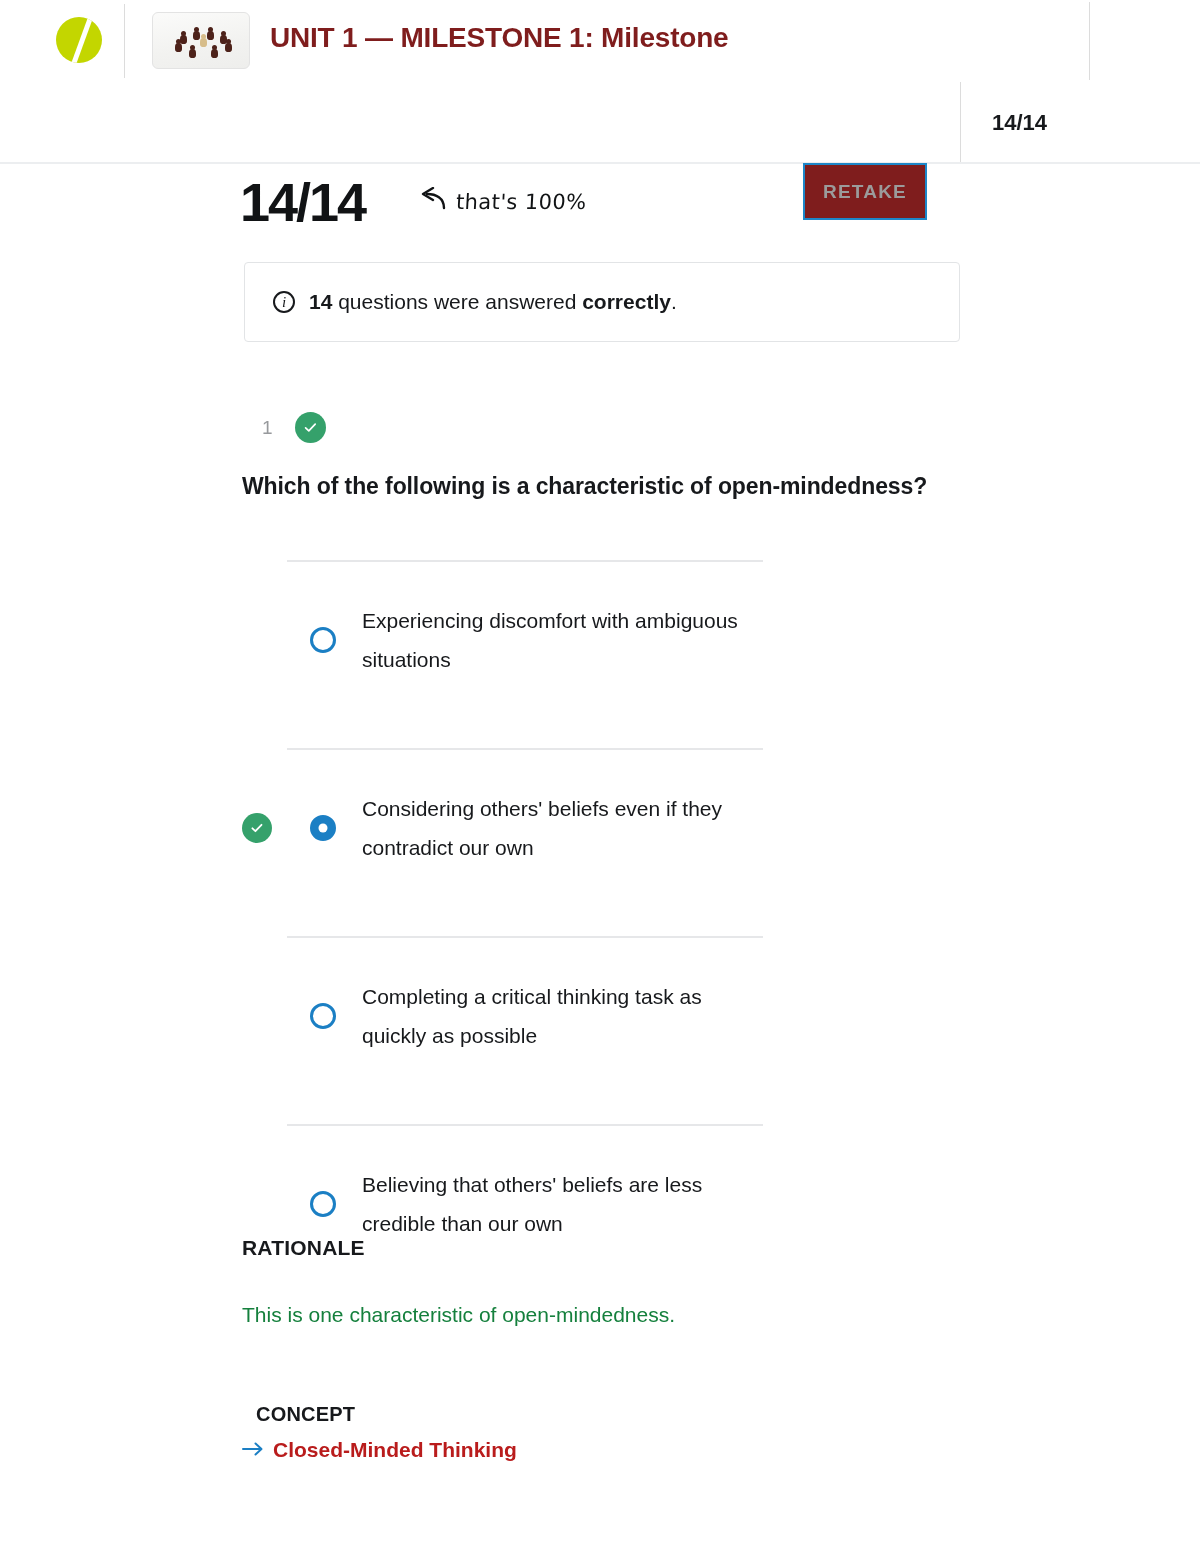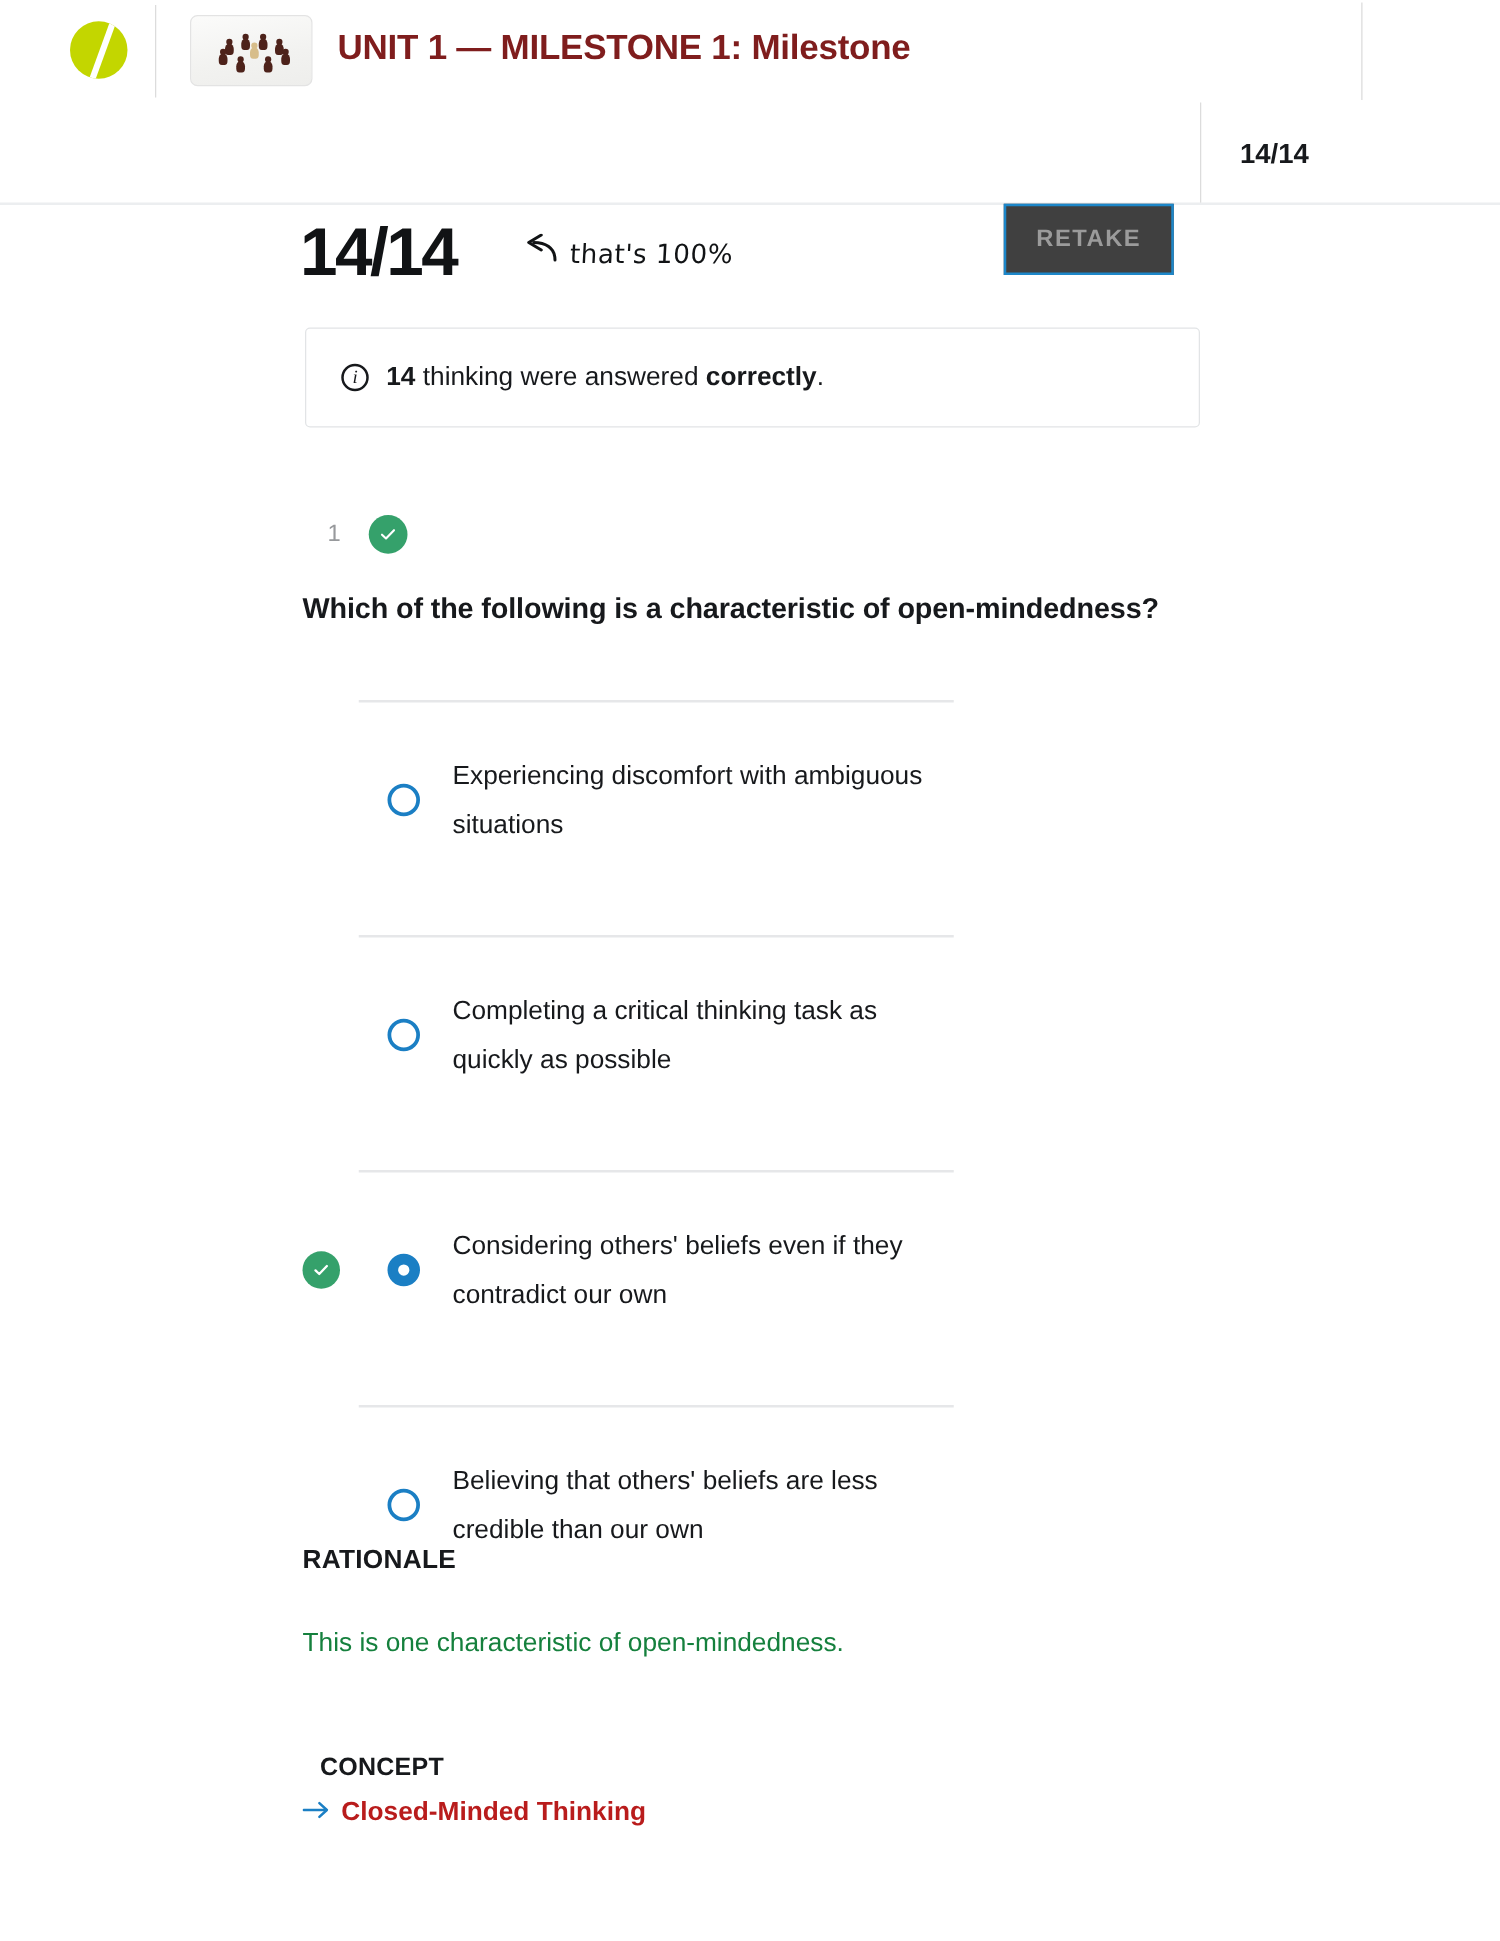--- a/index.html
+++ b/index.html
@@ -139,23 +139,23 @@
   .hand-text {
     font-family: "DejaVu Sans", sans-serif;
     font-size: 21px;
     color: #111315;
     letter-spacing: 0.4px;
     transform: skewX(-3deg);
   }
   .retake-btn {
     position: absolute;
     left: 803px; top: 0px;
-    width: 136px; height: 57px;
+    width: 124px; height: 57px;
     border: 2px solid #1d87c9;
-    background: #404040;
+    background: #7f1d1d;
     color: #9b9b9b;
     font-size: 19px;
     font-weight: bold;
     letter-spacing: 1.2px;
     font-family: "Liberation Sans", sans-serif;
     cursor: pointer;
     display: flex;
     align-items: center;
     justify-content: center;
   }
@@ -406,69 +406,69 @@
       </svg>
     </span>
     <span class="hand-text">that's 100%</span>
   </div>
 
   <button class="retake-btn">RETAKE</button>
 </div>
 
 <div class="info-banner">
   <span class="info-icon">i</span>
-  <span class="info-text"><b>14</b><span> thinking were answered </span><b>correctly</b><span>.</span></span>
+  <span class="info-text"><b>14</b><span> questions were answered </span><b>correctly</b><span>.</span></span>
 </div>
 
 <div class="q-meta">
   <span class="q-number">1</span>
   <span class="check-badge">
     <svg width="17" height="17" viewBox="0 0 17 17">
       <path d="M3.6 8.8 L6.8 11.8 L13.2 5.2" stroke="#ffffff" stroke-width="1.7" fill="none" stroke-linecap="round" stroke-linejoin="round"></path>
     </svg>
   </span>
 </div>
 
 <div class="q-text">Which of the following is a characteristic of open-mindedness?</div>
 
 <div class="options">
 
   <div class="option">
     <div class="option-rule"></div>
     <div class="option-body">
       <span class="radio"></span>
       <span class="option-label">Experiencing discomfort with ambiguous situations</span>
-    </div>
-  </div>
-
-  <div class="option">
-    <div class="option-rule"></div>
-    <div class="option-body">
-      <span class="radio"></span>
-      <span class="option-label">Completing a critical thinking task as quickly as possible</span>
     </div>
   </div>
 
   <div class="option">
     <div class="option-rule"></div>
     <div class="option-body">
       <span class="correct-marker">
         <svg width="16" height="16" viewBox="0 0 16 16">
           <path d="M3.4 8.3 L6.4 11.2 L12.5 4.8" stroke="#ffffff" stroke-width="1.8" fill="none" stroke-linecap="round" stroke-linejoin="round"></path>
         </svg>
       </span>
       <span class="radio checked"></span>
       <span class="option-label">Considering others' beliefs even if they contradict our own</span>
     </div>
   </div>
 
   <div class="option">
     <div class="option-rule"></div>
     <div class="option-body">
       <span class="radio"></span>
+      <span class="option-label">Completing a critical thinking task as quickly as possible</span>
+    </div>
+  </div>
+
+  <div class="option">
+    <div class="option-rule"></div>
+    <div class="option-body">
+      <span class="radio"></span>
       <span class="option-label">Believing that others' beliefs are less credible than our own</span>
     </div>
   </div>
 
 </div>
 
 <div class="rationale-head">RATIONALE</div>
 <div class="rationale-body">This is one characteristic of open-mindedness.</div>
 
 <div class="concept-head">CONCEPT</div>

